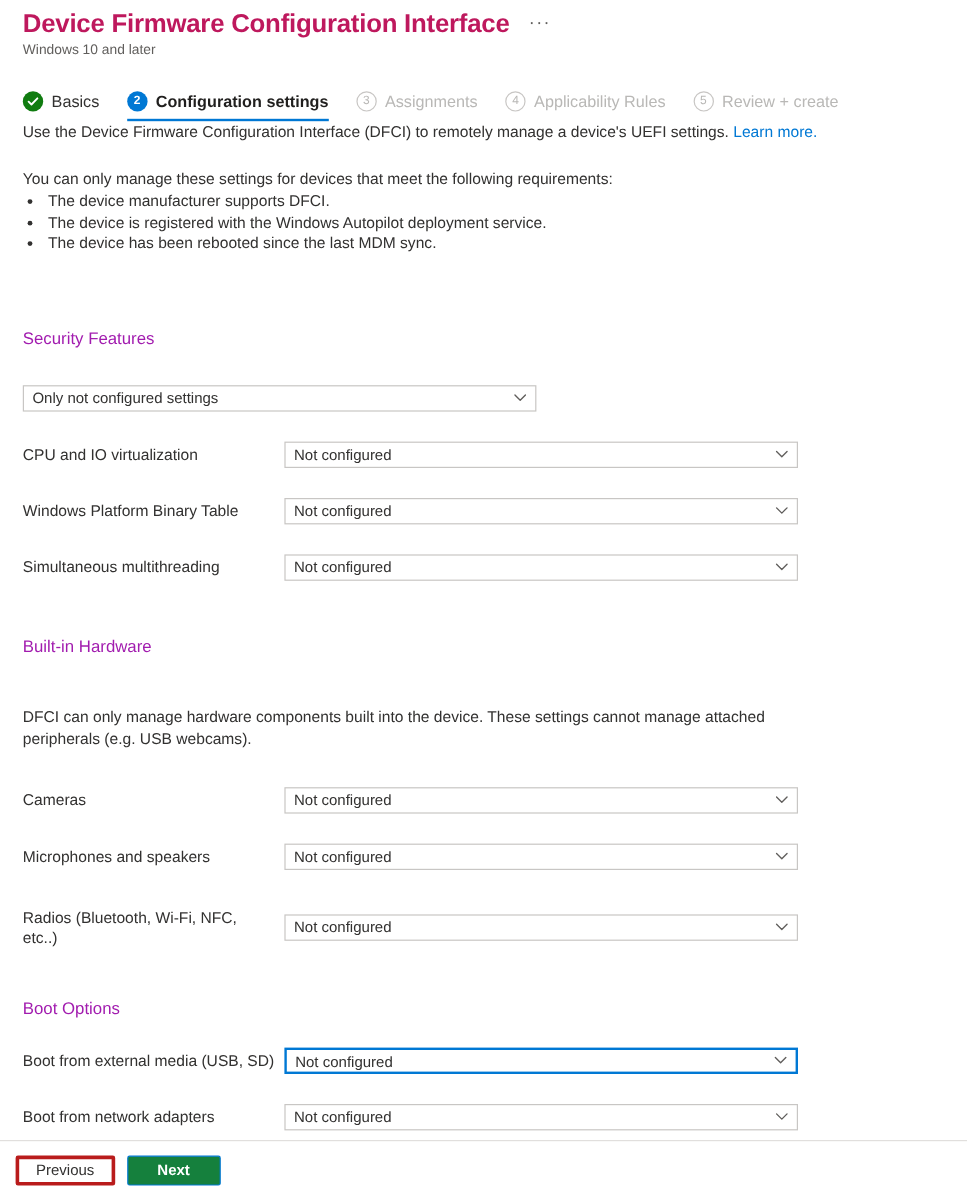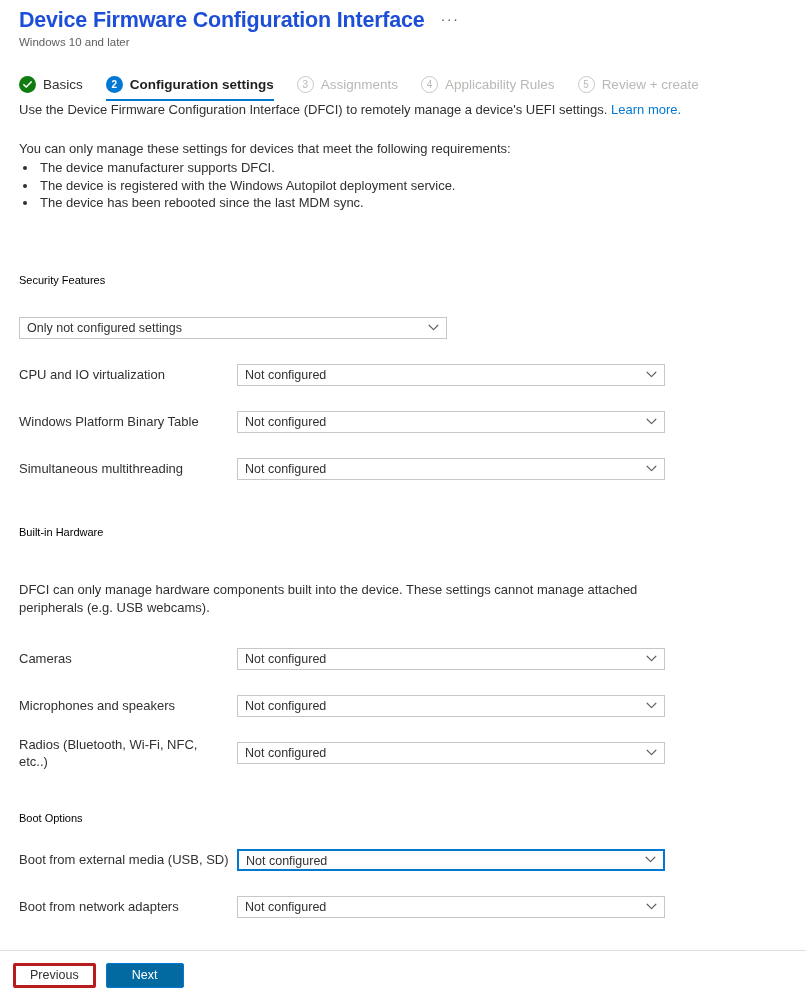--- a/index.html
+++ b/index.html
@@ -22,21 +22,21 @@
     position: relative;
   }
   .title-row {
     display: flex;
     align-items: flex-start;
   }
   .page-title {
     font-size: 21.5px;
     font-weight: 600;
     letter-spacing: -0.2px;
-    color: #1d4ed8;
+    color: #be185d;
     line-height: 28px;
     margin: 0;
     white-space: nowrap;
   }
   .title-ellipsis {
     margin-left: 16px;
     margin-top: 6px;
     font-size: 15px;
     color: #605e5c;
     letter-spacing: 1.2px;
@@ -142,22 +142,22 @@
   }
   ul.req-list li {
     font-size: 13px;
     line-height: 17.5px;
     color: #323130;
     margin: 0;
     padding-left: 2px;
   }
 
   .section-title {
-    font-size: 11px;
-    color: #000000;
+    font-size: 14px;
+    color: #a21caf;
     font-weight: 400;
   }
   .section-note {
     font-size: 13px;
     line-height: 18px;
     color: #323130;
     max-width: 650px;
   }
 
   
@@ -230,24 +230,24 @@
     align-items: center;
     justify-content: center;
   }
   .btn-secondary {
     background: #ffffff;
     border: 3px solid #b91c1c;
     color: #323130;
     margin-right: 10px;
   }
   .btn-primary {
-    background: #0369a1;
+    background: #15803d;
     border: 1px solid #0078d4;
     color: #ffffff;
-    font-weight: 400;
+    font-weight: 700;
     text-align: center;
   }
 </style>
 </head>
 <body>
 
 <div class="page-header">
   <div class="title-row">
     <h1 class="page-title">Device Firmware Configuration Interface</h1>
     <span class="title-ellipsis">···</span>
@@ -360,21 +360,21 @@
           <div class="form-label">Microphones and speakers</div>
           <div class="dropdown">
             <span class="dropdown-value">Not configured</span>
             <span class="dropdown-chevron">
               <svg width="11" height="7" viewBox="0 0 12 8">
                 <path d="M1 1.4 L6 6.4 L11 1.4" stroke="currentColor" stroke-width="1.3" fill="none" stroke-linecap="round" stroke-linejoin="round"></path>
               </svg>
             </span>
           </div>
         </div>
-        <div class="form-row" style="margin-top: 25px;">
+        <div class="form-row" style="margin-top: 37px;">
           <div class="form-label">Radios (Bluetooth, Wi-Fi, NFC, etc..)</div>
           <div class="dropdown">
             <span class="dropdown-value">Not configured</span>
             <span class="dropdown-chevron">
               <svg width="11" height="7" viewBox="0 0 12 8">
                 <path d="M1 1.4 L6 6.4 L11 1.4" stroke="currentColor" stroke-width="1.3" fill="none" stroke-linecap="round" stroke-linejoin="round"></path>
               </svg>
             </span>
           </div>
         </div>

